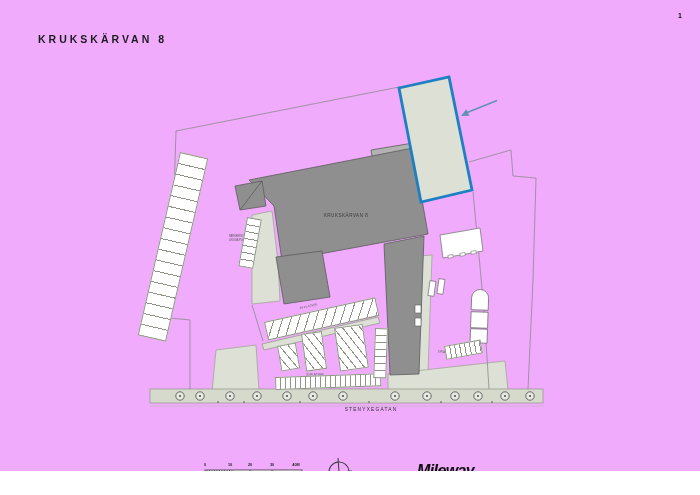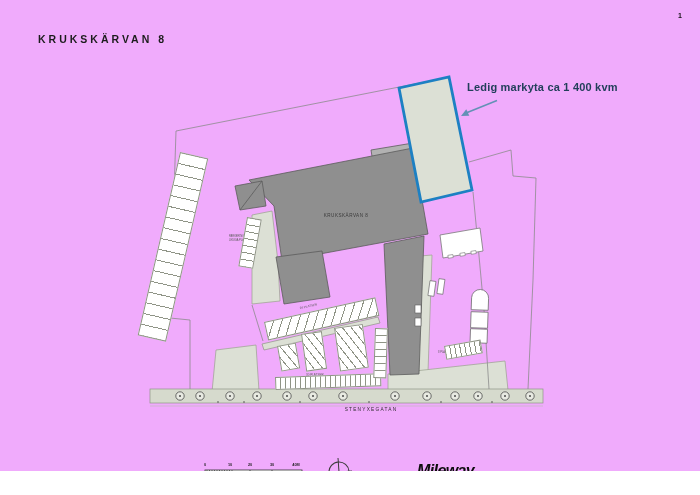--- a/index.html
+++ b/index.html
@@ -174,16 +174,15 @@
   <div class="stalls rungs-h" style="left:180px; top:152px; width:29px;  height:188px; transform:rotate(13deg);"></div>
   <div class="stalls rungs-h7" style="left:247px; top:217px; width:15px;  height:50px;  transform:rotate(10deg);"></div>
   <div class="stalls rungs-d1" style="left:264px; top:322px; width:114px; height:19px;  transform:rotate(-12.5deg);"></div>
   <div class="stalls rungs-d2" style="left:277px; top:346px; width:19px;  height:26px;  transform:rotate(-10deg);"></div>
   <div class="stalls rungs-d2" style="left:301px; top:334px; width:21px;  height:38px;  transform:rotate(-8deg);"></div>
   <div class="stalls rungs-d2" style="left:334px; top:328px; width:29px;  height:44px;  transform:rotate(-8deg);"></div>
   <div class="stalls rungs-v" style="left:275px; top:377px; width:106px; height:13px;  transform:rotate(-2deg);"></div>
   <div class="stalls rungs-h7" style="left:375px; top:328px; width:13px;  height:50px;  transform:rotate(2deg);"></div>
   <div class="stalls rungs-v" style="left:444px; top:346px; width:37px;  height:14px;  transform:rotate(-10deg);"></div>
 
-  <div class="annotation-label">Ledig markyta ca 1 400 kvm</div>
   <div class="brand-logo">Mileway</div>
 
 </div>
 
 </body></html>

